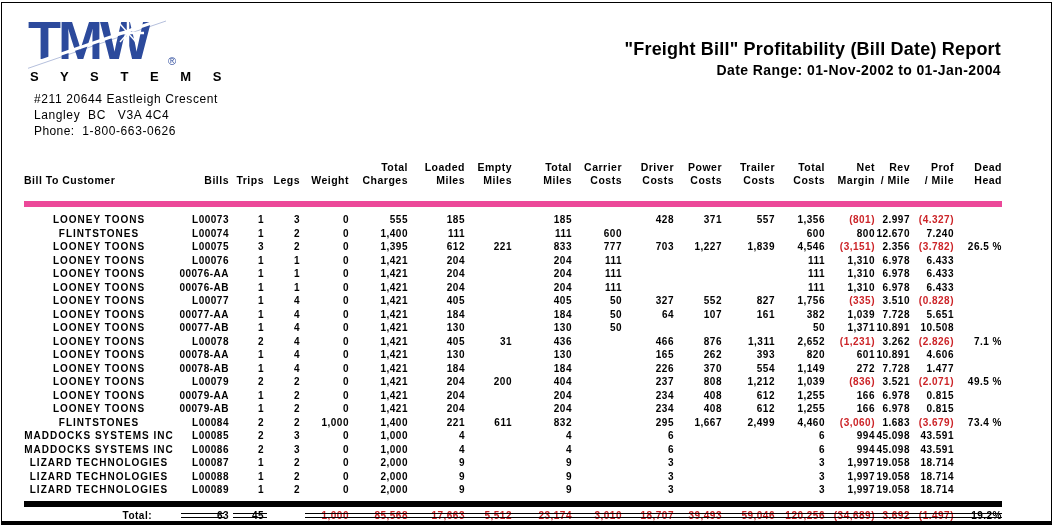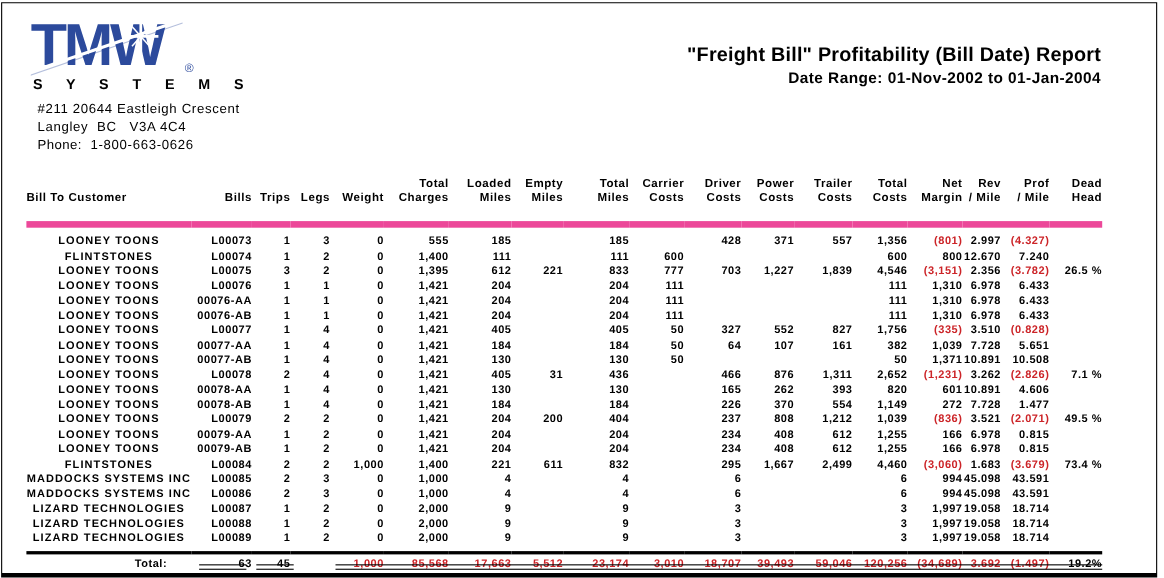--- a/index.html
+++ b/index.html
@@ -35,21 +35,21 @@
     padding:0;margin:0;white-space:nowrap;overflow:visible;
     font-size:10px;font-weight:bold;letter-spacing:0.5px;
   }
   table.rpt thead th{vertical-align:bottom;text-align:right;padding-bottom:14px;border-bottom:6px solid #ec4899;font-size:10.5px;}
   table.rpt thead th.left{text-align:left;}
   table.rpt thead .hl{line-height:13px;}
   table.rpt tbody td{height:13.5px;line-height:13.5px;text-align:right;}
   table.rpt tbody td.left{text-align:center;letter-spacing:1px;}
   table.rpt tr.spacer td{height:6px;line-height:6px;border:none;}
   table.rpt tr.spacer2 td{height:4px;line-height:4px;border:none;}
-  table.rpt tfoot td{border-top:3px solid #000000;height:15px;line-height:15px;text-align:right;padding-top:1px;}
+  table.rpt tfoot td{border-top:6px solid #000000;height:15px;line-height:15px;text-align:right;padding-top:1px;}
   table.rpt tfoot td.left{text-align:right;padding-right:22px;}
   td.pad-dh,th.pad-dh{padding-right:13px;}
   .neg{color:#cc2428;}
   .tot-red{color:#cc2428;}
   
   .dbl{position:absolute;height:3px;border-top:1px solid #000;border-bottom:1px solid #000;top:352px;}
   .dbl-bills{left:157px;width:43px;}
   .dbl-trips{left:209px;width:34px;}
   .dbl-long{left:281px;width:697px;}
 </style>

